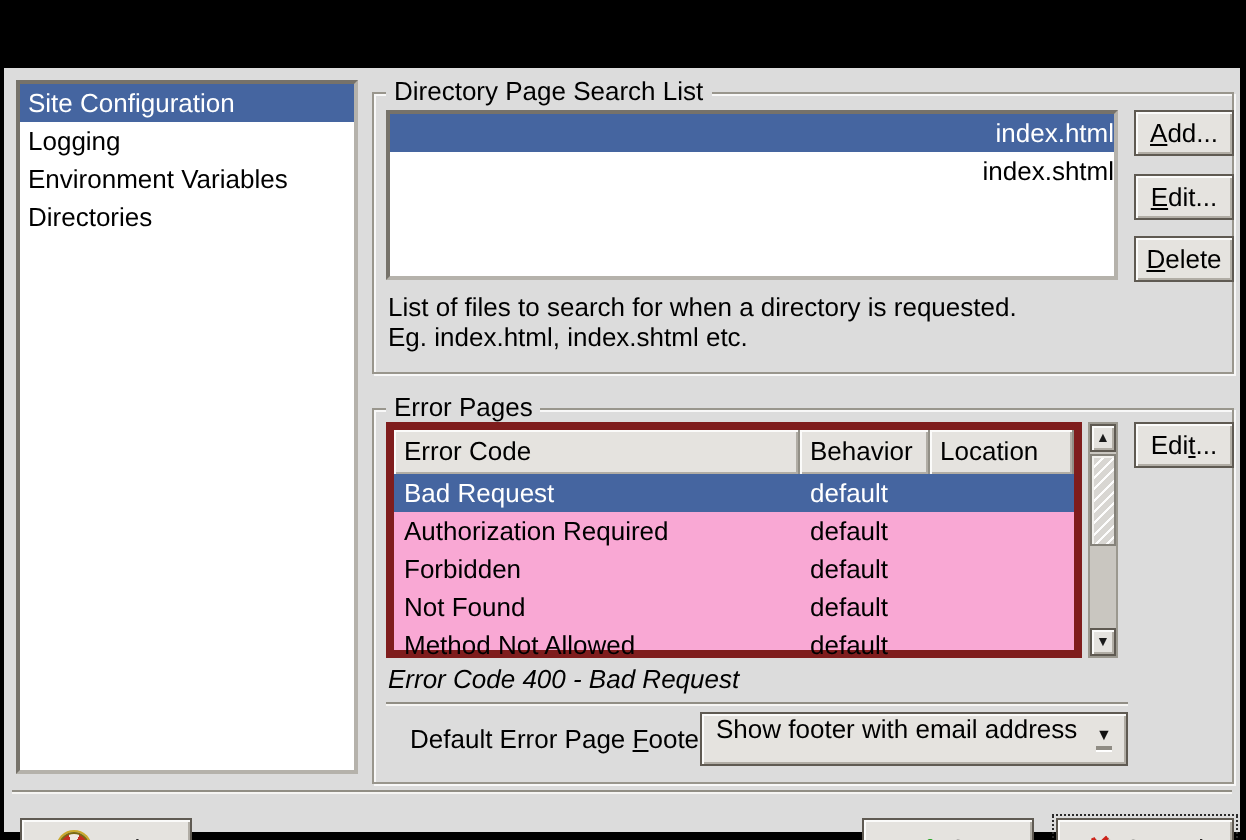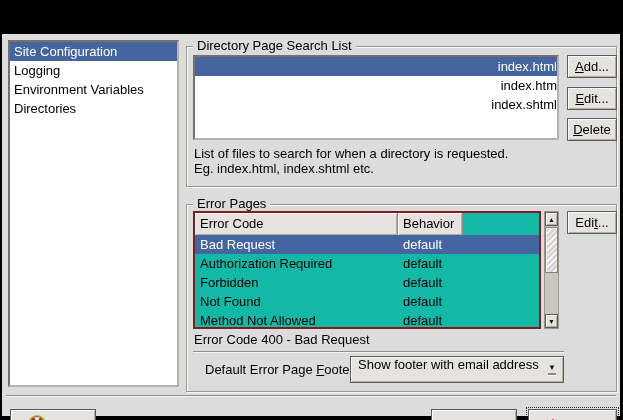--- a/index.html
+++ b/index.html
@@ -36,21 +36,21 @@
   .sidebar .row{font-size:13px;}
 
   
   .frame1{left:184px;top:12px;width:431px;height:141px;}
   .filelist{position:absolute;left:6px;top:8px;width:366px;height:85px;text-align:right;}
   .side-btn{position:absolute;left:380px;width:50px;height:23px;text-align:center;}
   .caption{position:absolute;left:7px;top:99px;line-height:15px;font-size:13px;}
 
   
   .frame2{left:184px;top:170px;width:431px;height:188px;}
-  .etable{position:absolute;left:6px;top:6px;width:348px;height:118px;border:2px solid #7f1d1d;background:#14b8a6;}
+  .etable{position:absolute;left:6px;top:6px;width:348px;height:118px;border:4px solid #7f1d1d;background:#f9a8d4;}
   .thead{display:flex;height:22px;}
   .th{
     background:var(--btnface);
     border-right:1px solid #928f86;
     box-shadow:inset 1px 1px 0 var(--btnhi), inset -1px -1px 0 var(--btnsh);
     line-height:21px;padding-left:5px;font-size:13px;white-space:nowrap;overflow:hidden;
   }
   .tr{display:flex;}
   .c1{width:203px;}
   .c2{width:65px;}
@@ -58,21 +58,21 @@
   .td{height:19px;line-height:19px;padding-left:5px;white-space:nowrap;overflow:hidden;}
   .tr.selected{background:var(--sel);color:#fff;}
 
   
   .vscroll{position:absolute;left:357px;top:6px;width:15px;height:118px;background:#c9c6c0;border:1px solid #9b988f;}
   .sb-btn{position:absolute;left:0;width:13px;height:14px;background:var(--btnface);border:1px solid var(--btnedge);box-shadow:inset 1px 1px 0 var(--btnhi), inset -1px -1px 0 var(--btnsh);display:flex;align-items:center;justify-content:center;font-size:7px;line-height:7px;color:#1a1a1a;}
   .sb-up{top:0;}
   .sb-down{bottom:0;}
   .sb-thumb{position:absolute;left:0;top:15px;width:13px;height:46px;background:#d8d6d2;border:1px solid #85827a;box-shadow:inset 1px 1px 0 #f2f1ee;background-image:repeating-linear-gradient(135deg,rgba(255,255,255,.95) 0 1px,rgba(0,0,0,0) 1px 4px);}
 
-  .status-line{position:absolute;left:7px;top:127px;font-size:13px;white-space:nowrap;}
+  .status-line{position:absolute;left:7px;top:127px;font-size:13px;white-space:nowrap;font-style:italic;}
   .frame2 .hsep{position:absolute;left:6px;top:146px;width:371px;}
   .footer-label{position:absolute;left:18px;top:157px;font-size:13px;white-space:nowrap;}
   .combo{
     position:absolute;left:163px;top:151px;width:214px;height:27px;
     background:var(--btnface);border:1px solid var(--btnedge);
     box-shadow:inset 1px 1px 0 var(--btnhi), inset -1px -1px 0 var(--btnsh);
     display:flex;
   }
   .combo-text{flex:1;padding-left:7px;font-size:13px;white-space:nowrap;overflow:hidden;}
   .combo-arrow{width:22px;display:flex;flex-direction:column;align-items:center;justify-content:center;gap:1px;}
@@ -104,21 +104,20 @@
       <div class="row selected">Site Configuration</div>
       <div class="row">Logging</div>
       <div class="row">Environment Variables</div>
       <div class="row">Directories</div>
     </div>
 
   <div class="frame frame1">
     <span class="frame-label">Directory Page Search List</span>
     <div class="filelist sunken">
         <div class="row selected">index.html</div>
-        <div class="row">index.htm</div>
         <div class="row">index.shtml</div>
       </div>
     <div class="btn side-btn" style="top:8px;">
         <span><u>A</u>dd...</span>
       </div>
     <div class="btn side-btn" style="top:40px;">
         <span><u>E</u>dit...</span>
       </div>
     <div class="btn side-btn" style="top:71px;">
         <span><u>D</u>elete</span>
@@ -129,20 +128,21 @@
     </div>
   </div>
 
   <div class="frame frame2">
     <span class="frame-label">Error Pages</span>
 
     <div class="etable">
       <div class="thead">
         <div class="th c1">Error Code</div>
         <div class="th c2">Behavior</div>
+        <div class="th c3">Location</div>
       </div>
       <div>
           <div class="tr selected">
             <div class="td c1">Bad Request</div>
             <div class="td c2">default</div>
             <div class="td c3"></div>
           </div>
           <div class="tr">
             <div class="td c1">Authorization Required</div>
             <div class="td c2">default</div>

